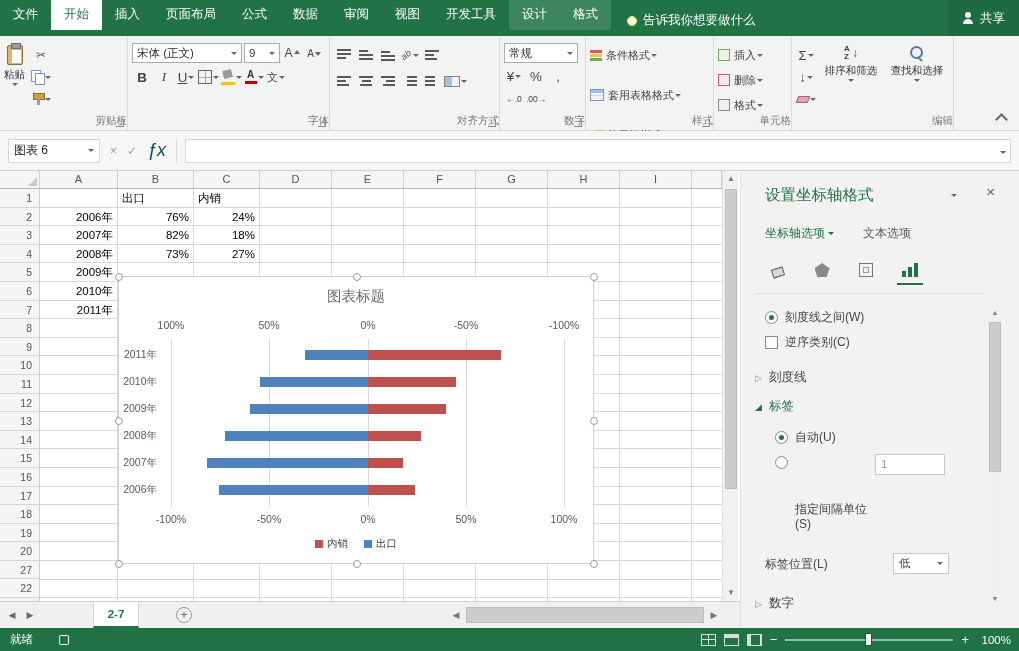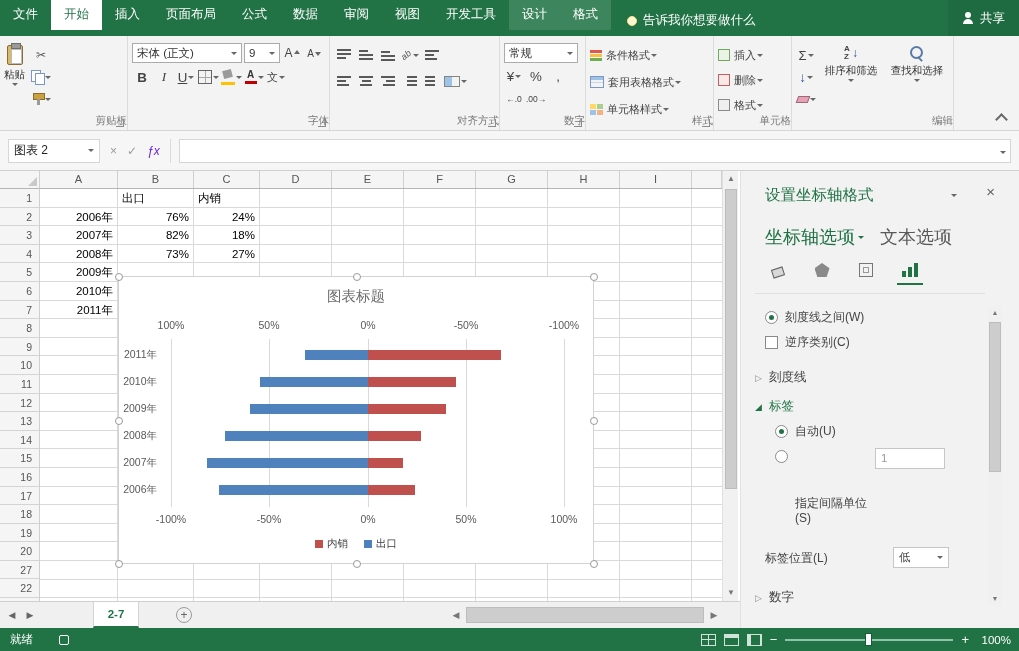--- a/index.html
+++ b/index.html
@@ -101,21 +101,21 @@
   .fillgrp { flex:1; border-right:none; position:relative; }
 
   
   .fbar { position:absolute; left:0; top:131px; width:1019px; height:40px; background:#f6f6f6;
           border-bottom:1px solid #d0d0d0; display:flex; align-items:center; padding:0 8px; }
   .namebox { width:92px; height:24px; background:#fff; border:1px solid #d6d6d6; display:flex;
              align-items:center; padding:0 5px; gap:4px; font-size:12px; color:#222; }
   .namebox .sp { flex:1; }
   .fbtns { display:flex; align-items:center; gap:10px; padding:0 10px; height:24px; border-right:1px solid #dadada; }
   .fbtns .fg { color:#9a9a9a; font-size:12px; }
-  .fbtns .fx { color:#6d28d9; font-style:italic; font-size:12px; }
+  .fbtns .fx { color:#0c4a6e; font-style:italic; font-size:18px; }
   .finput { flex:1; height:24px; background:#fff; border:1px solid #d6d6d6; margin-left:8px;
             display:flex; align-items:center; padding:0 6px; position:relative; }
   .fexp { position:absolute; right:4px; top:8px; }
 
   
   .sheetwrap { position:absolute; left:0; top:171px; width:740px; height:430px; background:#fff; overflow:hidden; }
   .corner { position:absolute; left:0; top:0; width:40px; height:18px; background:#f5f5f5;
             border-right:1px solid #cfcfcf; border-bottom:1px solid #b5b5b5; }
   .corner::after { content:""; position:absolute; right:2px; bottom:2px; width:0; height:0;
                    border-left:9px solid transparent; border-bottom:9px solid #c9c9c9; }
@@ -161,21 +161,21 @@
               border-radius:50%; color:#666; font-size:12px; line-height:14px; text-align:center; }
   .hsb-ar { position:absolute; top:0; height:27px; line-height:27px; color:#777; font-size:9px; width:16px; text-align:center; }
   .hsb-thumb { position:absolute; left:466px; top:5px; width:238px; height:16px; background:#cdcdcd; border:1px solid #bdbdbd; }
 
   
   .pane { position:absolute; left:740px; top:171px; width:279px; height:457px; background:#f2f2f2;
           border-left:1px solid #e1e1e1; font-size:12px; color:#444; }
   .pane-title { position:absolute; left:24px; top:14px; font-size:15.5px; color:#217346; }
   .pane-dd { position:absolute; right:62px; top:20px; }
   .pane-close { position:absolute; right:24px; top:12px; font-size:15px; color:#666; }
-  .pane-tabs { position:absolute; left:24px; top:54px; display:flex; gap:16px; font-size:18px; }
+  .pane-tabs { position:absolute; left:24px; top:54px; display:flex; gap:29px; font-size:12px; }
   .ptab { color:#595959; display:flex; align-items:center; gap:3px; }
   .ptab.active { color:#217346; }
   .pane-icons { position:absolute; left:24px; top:84px; display:flex; gap:18px; }
   .picon { width:26px; height:26px; display:flex; align-items:flex-end; justify-content:center; position:relative; padding-bottom:4px; }
   .picon.active::after { content:""; position:absolute; left:0; bottom:-4px; width:26px; height:2px; background:#217346; }
   .ic-bucket2 { width:12px; height:9px; border:1px solid #666; transform:rotate(-18deg); background:#d8d8d8; }
   .ic-pent { width:15px; height:14px; background:#8a8a8a; clip-path:polygon(50% 0,100% 38%,81% 100%,19% 100%,0 38%); }
   .ic-size { width:14px; height:14px; border:1px solid #777; position:relative; }
   .ic-size::before { content:""; position:absolute; inset:3px; border:1px dashed #9a9a9a; }
   .ic-bars { display:flex; align-items:flex-end; gap:2px; }
@@ -400,21 +400,21 @@
           <button class="sbtn">
               <span class="dec">.00→</span>
             </button>
         </div>
       </div>
       <span class="rlabel">数字</span>
       <span class="launcher"></span>
     </div>
 
     <div class="rgroup" style="width:128px">
-      <div class="rcol" style="gap:7px;padding-top:2px">
+      <div class="rcol" style="gap:20px;padding-top:2px">
         <button class="sbtn" style="justify-content:flex-start;width:118px">
           <span class="ic-cf">
               <span style="background:#e2574c"></span>
               <span style="background:#f6c243"></span>
               <span style="background:#6fae4e"></span>
             </span>
           <span style="font-size:11px;margin-left:3px">条件格式</span>
             <span class="caret"></span>
         </button>
         <button class="sbtn" style="justify-content:flex-start;width:118px">
@@ -494,21 +494,21 @@
       <span class="rlabel">编辑</span>
     </div>
 
     <div class="rgroup fillgrp">
       <span class="collapse"></span>
     </div>
   </div>
 
   <div class="fbar">
     <div class="namebox">
-      <span>图表 2</span>
+      <span>图表 6</span>
       <span class="sp"></span>
       <span class="caret"></span>
     </div>
     <div class="fbtns">
       <span class="fg">×</span>
       <span class="fg">✓</span>
       <span class="fx">ƒx</span>
     </div>
     <div class="finput">
       <span></span>
@@ -722,21 +722,21 @@
         <span>逆序类别(C)</span>
       </div>
       <div class="psec" style="margin-top:18px">
         <span class="tri">▷</span>
         <span>刻度线</span>
       </div>
       <div class="psec green" style="margin-top:12px">
         <span class="tri">◢</span>
         <span>标签</span>
       </div>
-      <div class="prow indent1" style="margin-top:8px">
+      <div class="prow indent1" style="margin-top:14px">
         <span class="radio sel"></span>
         <span>自动(U)</span>
       </div>
       <div class="prow indent1" style="margin-top:8px;align-items:flex-start">
         <span class="radio" style="margin-top:2px"></span>
         <span class="lbl2">
           <span>指定间隔单位</span><br>
           <span>(S)</span>
         </span>
         <span class="pinput dis">1</span>

